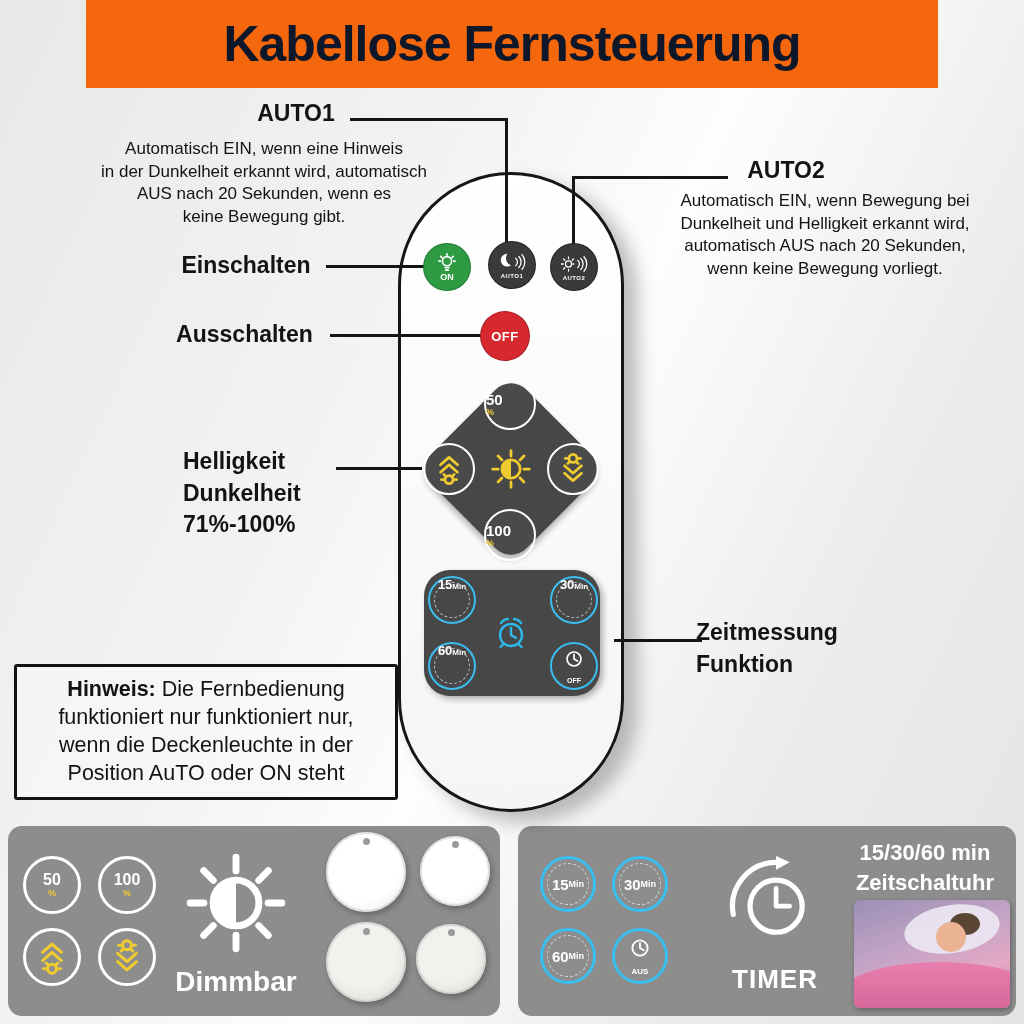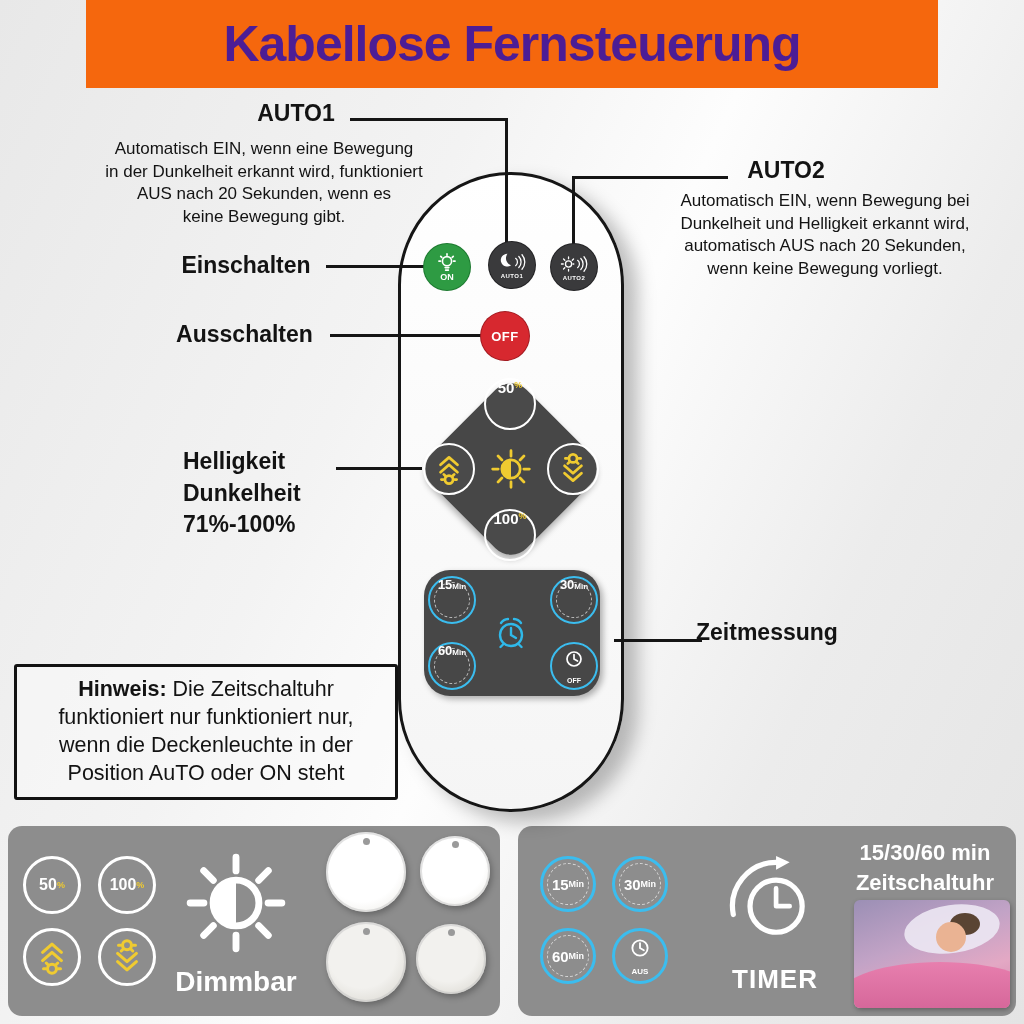--- a/index.html
+++ b/index.html
@@ -2,21 +2,21 @@
 <html><head>
 <meta charset="utf-8">
 <style>
   html,body{margin:0;padding:0;background:#ddd;}
   .stage{position:relative;width:1024px;height:1024px;overflow:hidden;
     font-family:"Liberation Sans",sans-serif;color:#131313;
     background:linear-gradient(115deg,#e8e8e8 0%,#f3f3f3 35%,#fdfdfd 52%,#ececec 75%,#e4e4e4 100%);}
   
   .header{position:absolute;left:86px;top:0;width:852px;height:88px;background:#F5670D;
     display:flex;align-items:center;justify-content:center;}
-  .header h1{margin:0;color:#4c1d95;font-size:50px;font-weight:900;letter-spacing:-1px;}
+  .header h1{margin:0;color:#0f172a;font-size:50px;font-weight:900;letter-spacing:-1px;}
   
   .ln{position:absolute;background:#151515;z-index:6;}
   
   .clabel{position:absolute;font-weight:bold;font-size:23px;text-align:center;z-index:5;}
   .cdesc{position:absolute;font-size:17px;line-height:1.33;text-align:center;z-index:5;}
   .cblock{position:absolute;font-weight:bold;font-size:23px;line-height:1.38;text-align:left;z-index:5;}
   
   .remote{position:absolute;left:398px;top:172px;width:226px;height:640px;border:3px solid #161616;
     border-radius:113px;background:linear-gradient(180deg,#ffffff,#f5f5f5);
     box-shadow:14px 10px 18px rgba(0,0,0,.25);z-index:4;box-sizing:border-box;}
@@ -31,21 +31,21 @@
   .btn-off{left:481px;top:312px;width:48px;height:48px;background:#D7282F;box-shadow:0 0 0 1px #a31b21;}
   .btn-off .t{color:#fff;font-size:13px;font-weight:bold;letter-spacing:.5px;}
   .diamond{position:absolute;left:444px;top:402px;width:134px;height:134px;background:#474747;
     transform:rotate(45deg);border-radius:22px;z-index:7;box-shadow:3px 3px 6px rgba(0,0,0,.3);}
   .ring-w{border:2.5px solid #fff;background:rgba(255,255,255,.02);}
   .b50{left:484px;top:378px;width:52px;height:52px;}
   .b100{left:484px;top:509px;width:52px;height:52px;}
   .bup{left:423px;top:443px;width:52px;height:52px;}
   .bdown{left:547px;top:443px;width:52px;height:52px;}
   .sunC{position:absolute;left:489px;top:447px;width:44px;height:44px;z-index:8;}
-  .pct{display:flex;flex-direction:row;align-items:flex-start;}
+  .pct{display:flex;flex-direction:column;align-items:flex-start;}
   .pct .n{color:#fff;font-weight:bold;font-size:15px;line-height:1;}
   .pct .p{color:#F0CB30;font-weight:bold;font-size:9px;line-height:1;margin-top:1px;}
   .tpad{position:absolute;left:424px;top:570px;width:176px;height:126px;background:#474747;
     border-radius:26px;z-index:7;box-shadow:3px 3px 6px rgba(0,0,0,.3);}
   .ring-b{border:2.5px solid #3BBDEF;}
   .t15{left:428px;top:576px;width:48px;height:48px;}
   .t30{left:550px;top:576px;width:48px;height:48px;}
   .t60{left:428px;top:642px;width:48px;height:48px;}
   .toff{left:550px;top:642px;width:48px;height:48px;background:#474747;}
   .min{display:flex;flex-direction:row;align-items:baseline;}
@@ -100,41 +100,42 @@
   <div class="ln" style="left:505px;top:118px;width:3px;height:128px;"></div>
   <div class="ln" style="left:572px;top:176px;width:156px;height:3px;"></div>
   <div class="ln" style="left:572px;top:176px;width:3px;height:70px;"></div>
   <div class="ln" style="left:326px;top:265px;width:98px;height:3px;"></div>
   <div class="ln" style="left:330px;top:334px;width:151px;height:3px;"></div>
   <div class="ln" style="left:336px;top:467px;width:86px;height:3px;"></div>
   <div class="ln" style="left:614px;top:639px;width:88px;height:3px;"></div>
 
   <div class="clabel" style="left:236px;top:100px;width:120px;">AUTO1</div>
   <div class="cdesc" style="left:92px;top:138px;width:344px;">
-    <div>Automatisch EIN, wenn eine Bewegung</div>
-    <div>in der Dunkelheit erkannt wird, funktioniert</div>
+    <div>Automatisch EIN, wenn eine Hinweis</div>
+    <div>in der Dunkelheit erkannt wird, automatisch</div>
     <div>AUS nach 20 Sekunden, wenn es</div>
     <div>keine Bewegung gibt.</div>
   </div>
   <div class="clabel" style="left:728px;top:157px;width:116px;">AUTO2</div>
   <div class="cdesc" style="left:633px;top:190px;width:384px;">
     <div>Automatisch EIN, wenn Bewegung bei</div>
     <div>Dunkelheit und Helligkeit erkannt wird,</div>
     <div>automatisch AUS nach 20 Sekunden,</div>
     <div>wenn keine Bewegung vorliegt.</div>
   </div>
   <div class="clabel" style="left:166px;top:252px;width:160px;">Einschalten</div>
   <div class="clabel" style="left:162px;top:321px;width:165px;text-align:center;">Ausschalten</div>
   <div class="cblock" style="left:183px;top:446px;width:158px;">
     <div>Helligkeit</div>
     <div>Dunkelheit</div>
     <div>71%-100%</div>
   </div>
   <div class="cblock" style="left:696px;top:617px;width:192px;">
     <div>Zeitmessung</div>
+    <div>Funktion</div>
   </div>
 
   <div class="remote"></div>
 
   <div class="cbtn btn-on">
     <span>
       <svg viewBox="0 0 24 24" width="22" height="22">
           <g fill="none" stroke="#fff" stroke-width="1.8" stroke-linecap="round">
         <circle cx="12" cy="10" r="5"></circle>
             <path d="M10 17h4M10.5 19.8h3"></path>
@@ -252,21 +253,21 @@
           <g fill="none" stroke="#fff" stroke-width="1.7" stroke-linecap="round">
         <circle cx="11" cy="11" r="7"></circle>
             <path d="M11 6.5V11l3.5 2"></path>
           </g>
         </svg>
     </span>
     <span class="t">OFF</span>
   </div>
 
   <div class="note">
-    <div><b>Hinweis:</b><span> Die Zeitschaltuhr</span></div>
+    <div><b>Hinweis:</b><span> Die Fernbedienung</span></div>
     <div>funktioniert nur funktioniert nur,</div>
     <div>wenn die Deckenleuchte in der</div>
     <div>Position AuTO oder ON steht</div>
   </div>
 
   <div class="panel panelL">
     <div class="pbtn pW pct" style="left:15px;top:30px;width:58px;height:58px;">
       <span class="n">50</span>
         <span class="p">%</span>
     </div>

